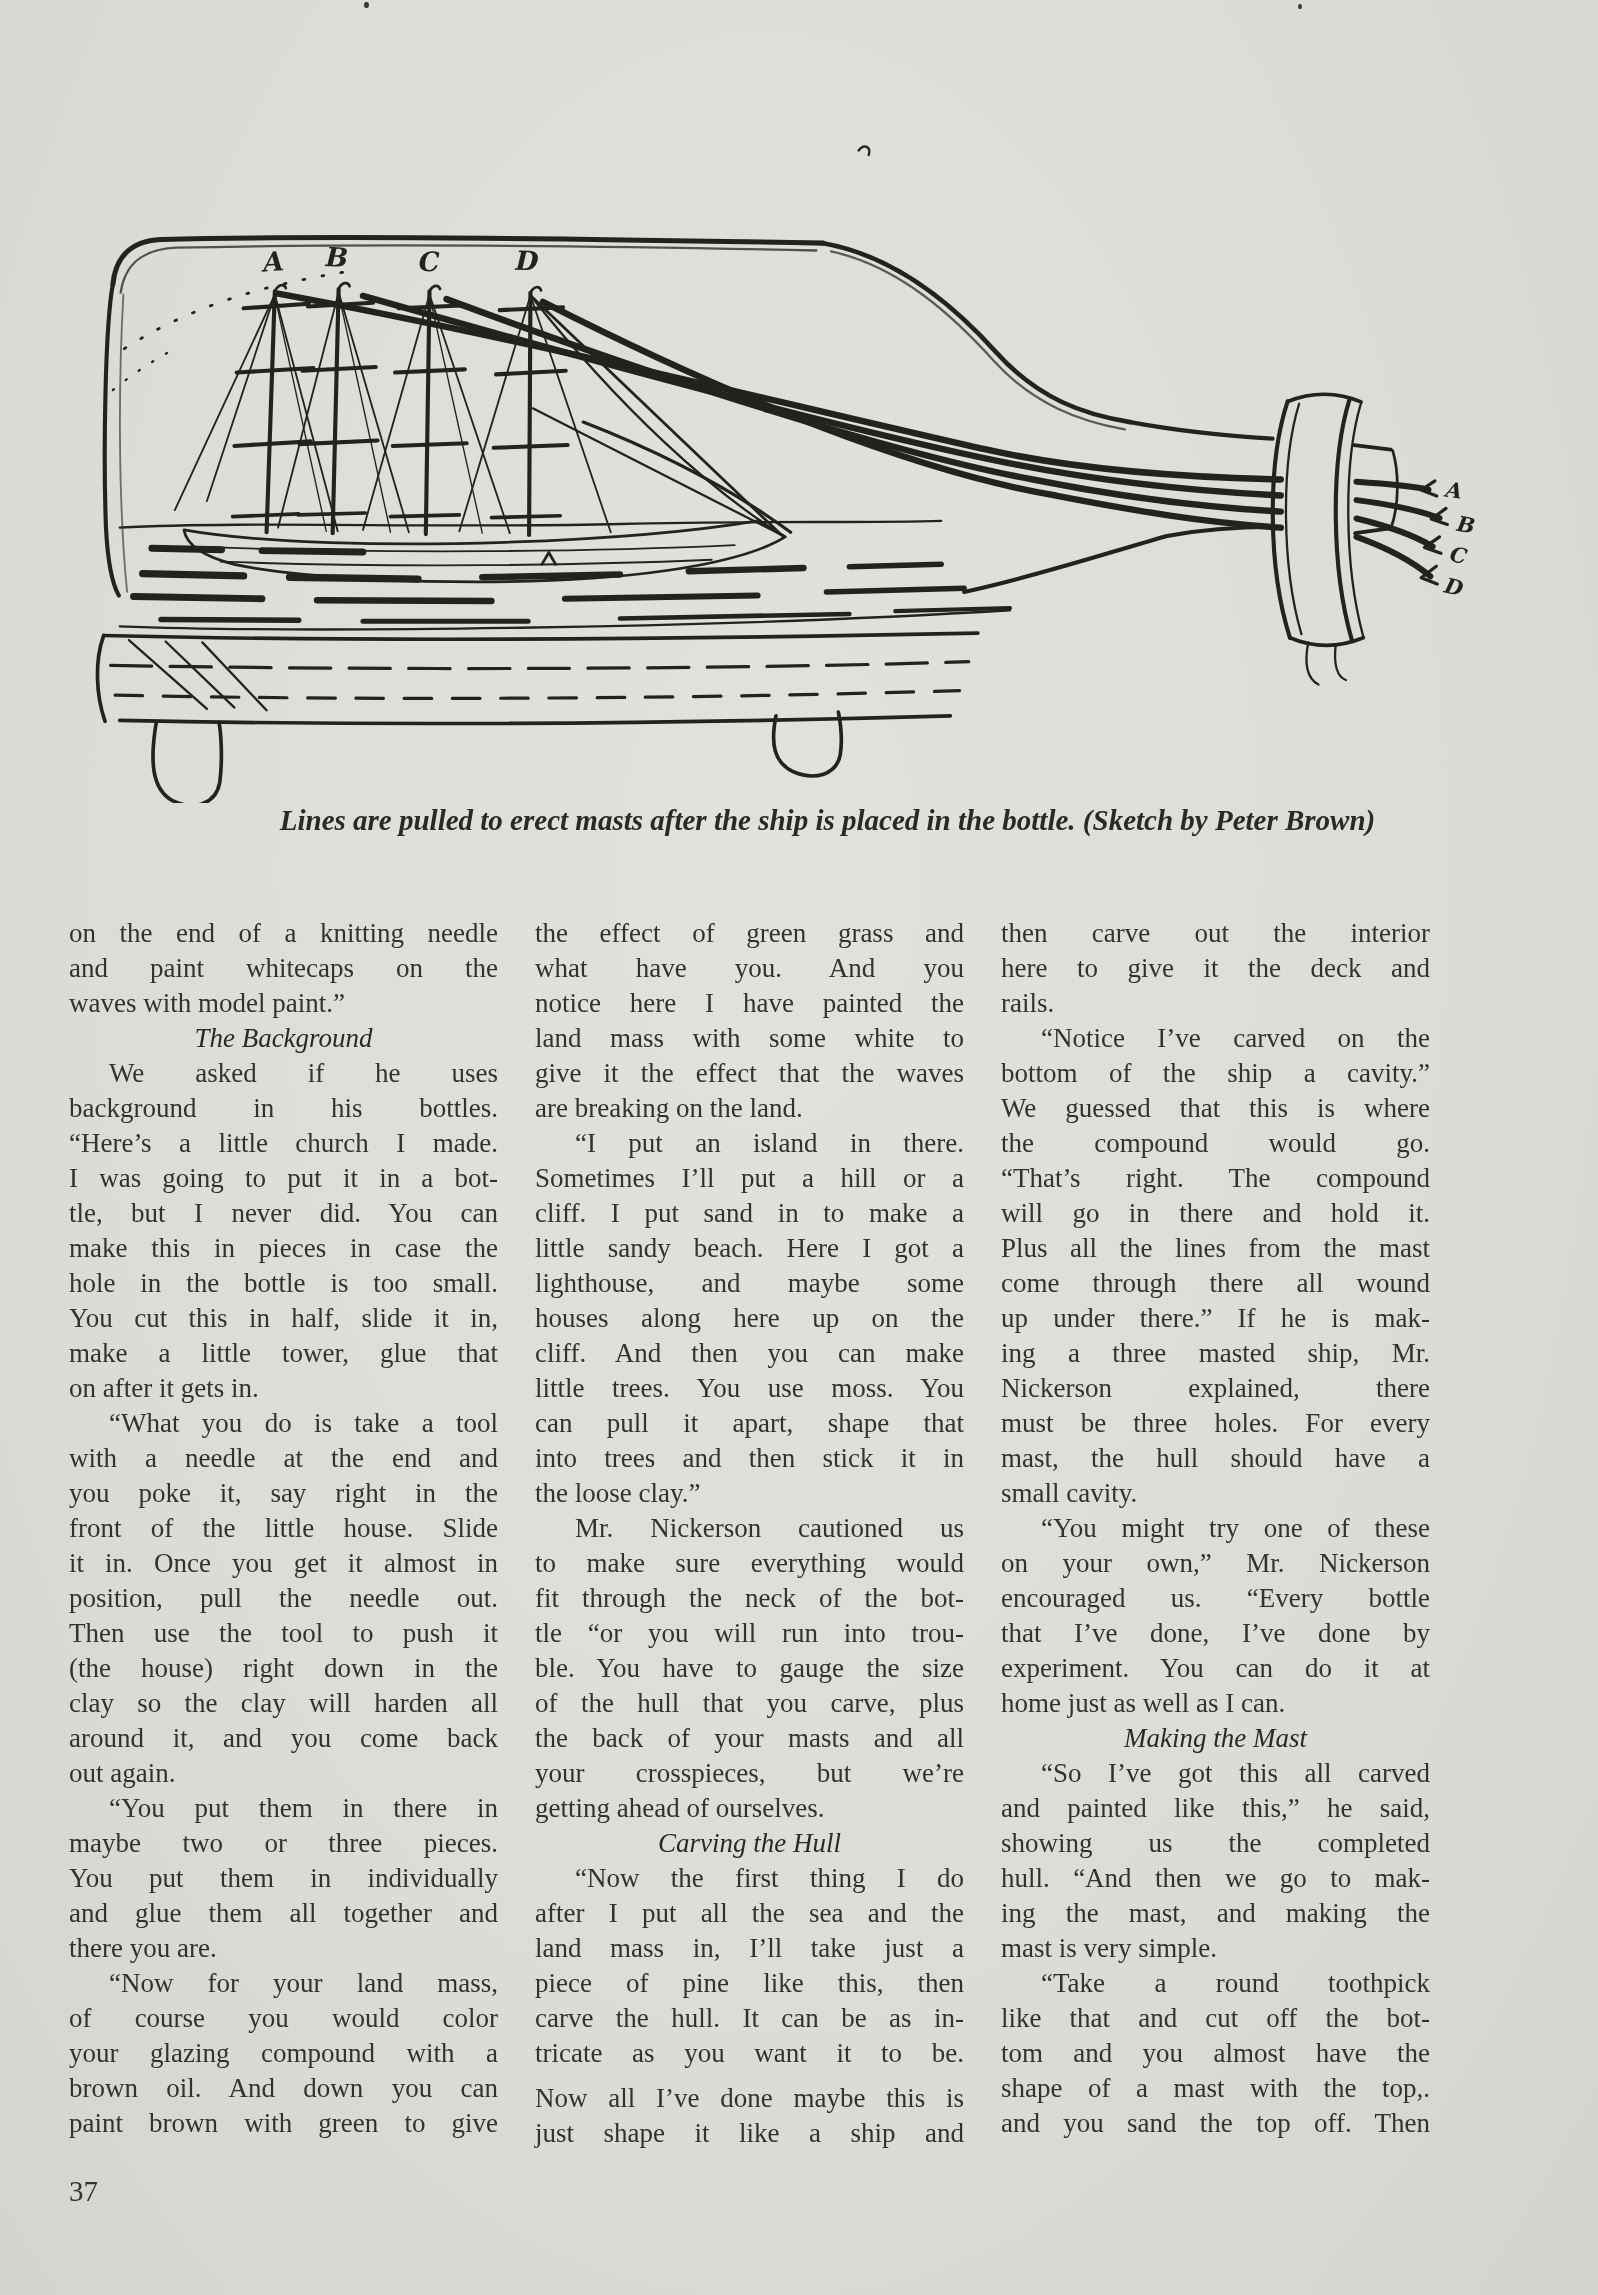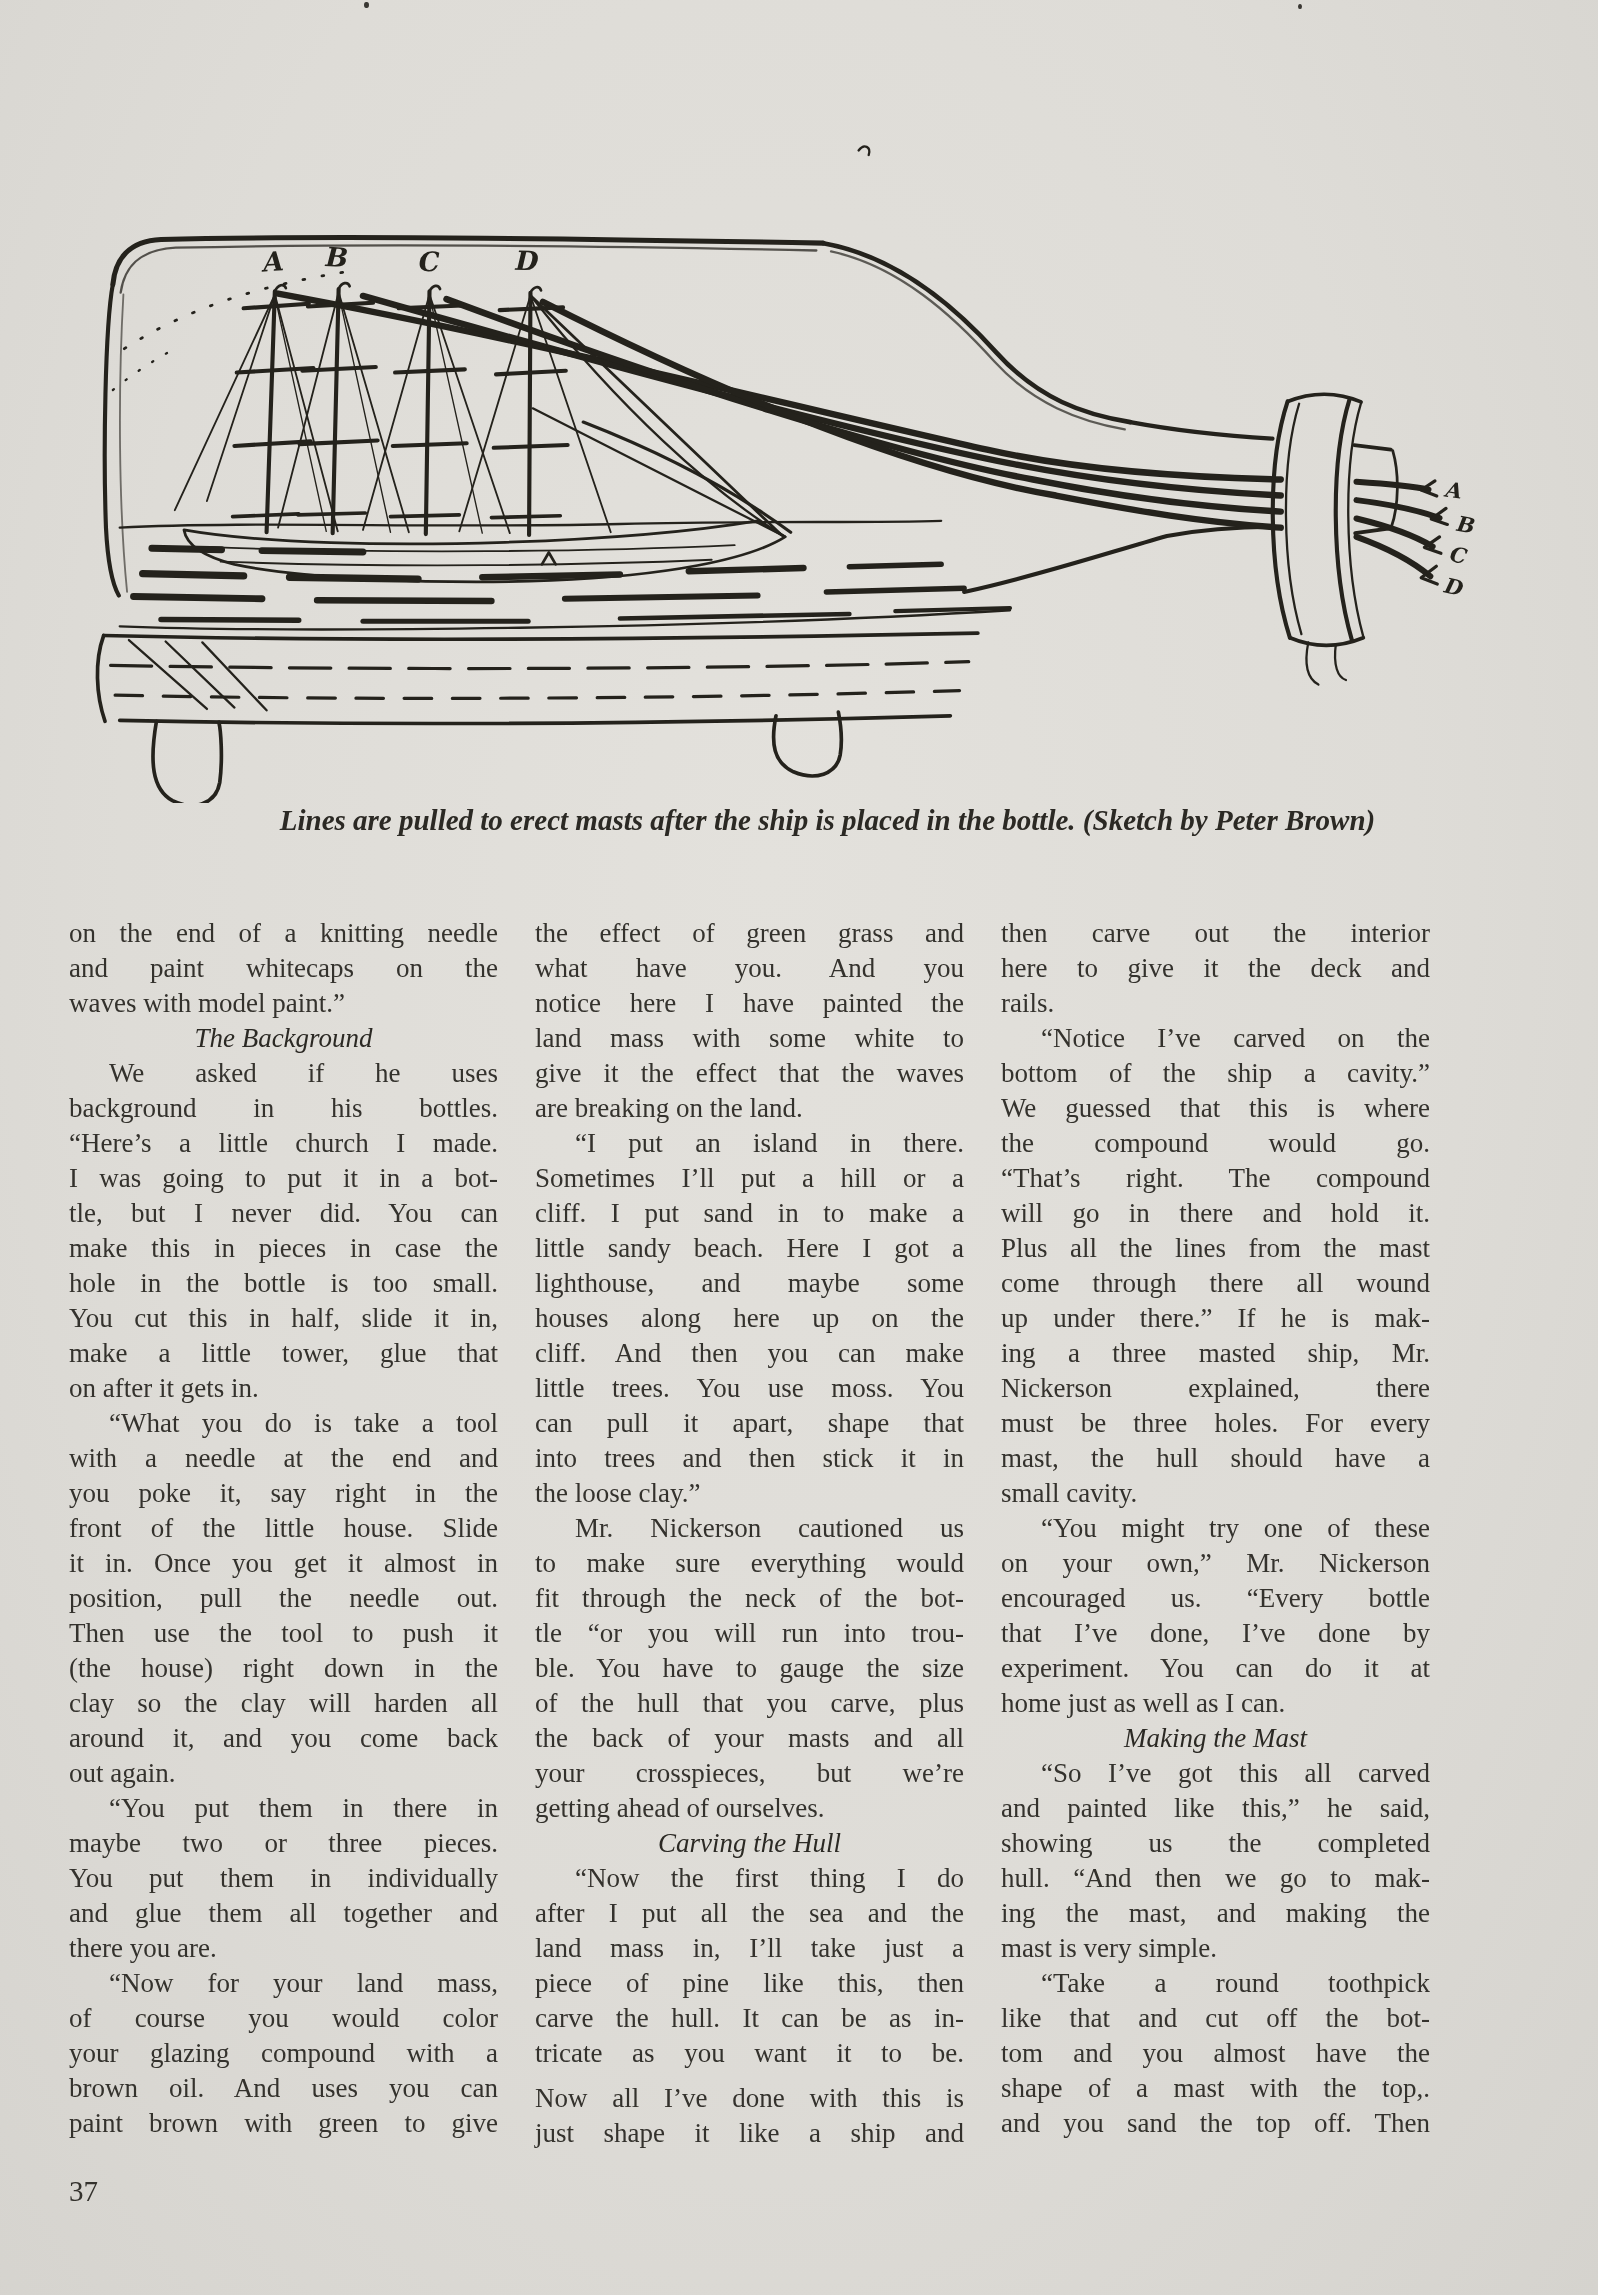--- a/index.html
+++ b/index.html
@@ -210,21 +210,21 @@
         <div class="line">around it, and you come back</div>
         <div class="line end">out again.</div>
         <div class="line ind">“You put them in there in</div>
         <div class="line">maybe two or three pieces.</div>
         <div class="line">You put them in individually</div>
         <div class="line">and glue them all together and</div>
         <div class="line end">there you are.</div>
         <div class="line ind">“Now for your land mass,</div>
         <div class="line">of course you would color</div>
         <div class="line">your glazing compound with a</div>
-        <div class="line">brown oil. And uses you can</div>
+        <div class="line">brown oil. And down you can</div>
         <div class="line">paint brown with green to give</div>
       </div>
     <div class="col">
         <div class="line">the effect of green grass and</div>
         <div class="line">what have you. And you</div>
         <div class="line">notice here I have painted the</div>
         <div class="line">land mass with some white to</div>
         <div class="line">give it the effect that the waves</div>
         <div class="line end">are breaking on the land.</div>
         <div class="line ind">“I put an island in there.</div>
@@ -247,21 +247,21 @@
         <div class="line">the back of your masts and all</div>
         <div class="line">your crosspieces, but we’re</div>
         <div class="line end">getting ahead of ourselves.</div>
         <div class="line head">Carving the Hull</div>
         <div class="line ind">“Now the first thing I do</div>
         <div class="line">after I put all the sea and the</div>
         <div class="line">land mass in, I’ll take just a</div>
         <div class="line">piece of pine like this, then</div>
         <div class="line">carve the hull. It can be as in-</div>
         <div class="line">tricate as you want it to be.</div>
-        <div class="line gap">Now all I’ve done with this is</div>
+        <div class="line gap">Now all I’ve done maybe this is</div>
         <div class="line">just shape it like a ship and</div>
       </div>
     <div class="col">
         <div class="line">then carve out the interior</div>
         <div class="line">here to give it the deck and</div>
         <div class="line end">rails.</div>
         <div class="line ind">“Notice I’ve carved on the</div>
         <div class="line">bottom of the ship a cavity.”</div>
         <div class="line">We guessed that this is where</div>
         <div class="line">the compound would go.</div>

